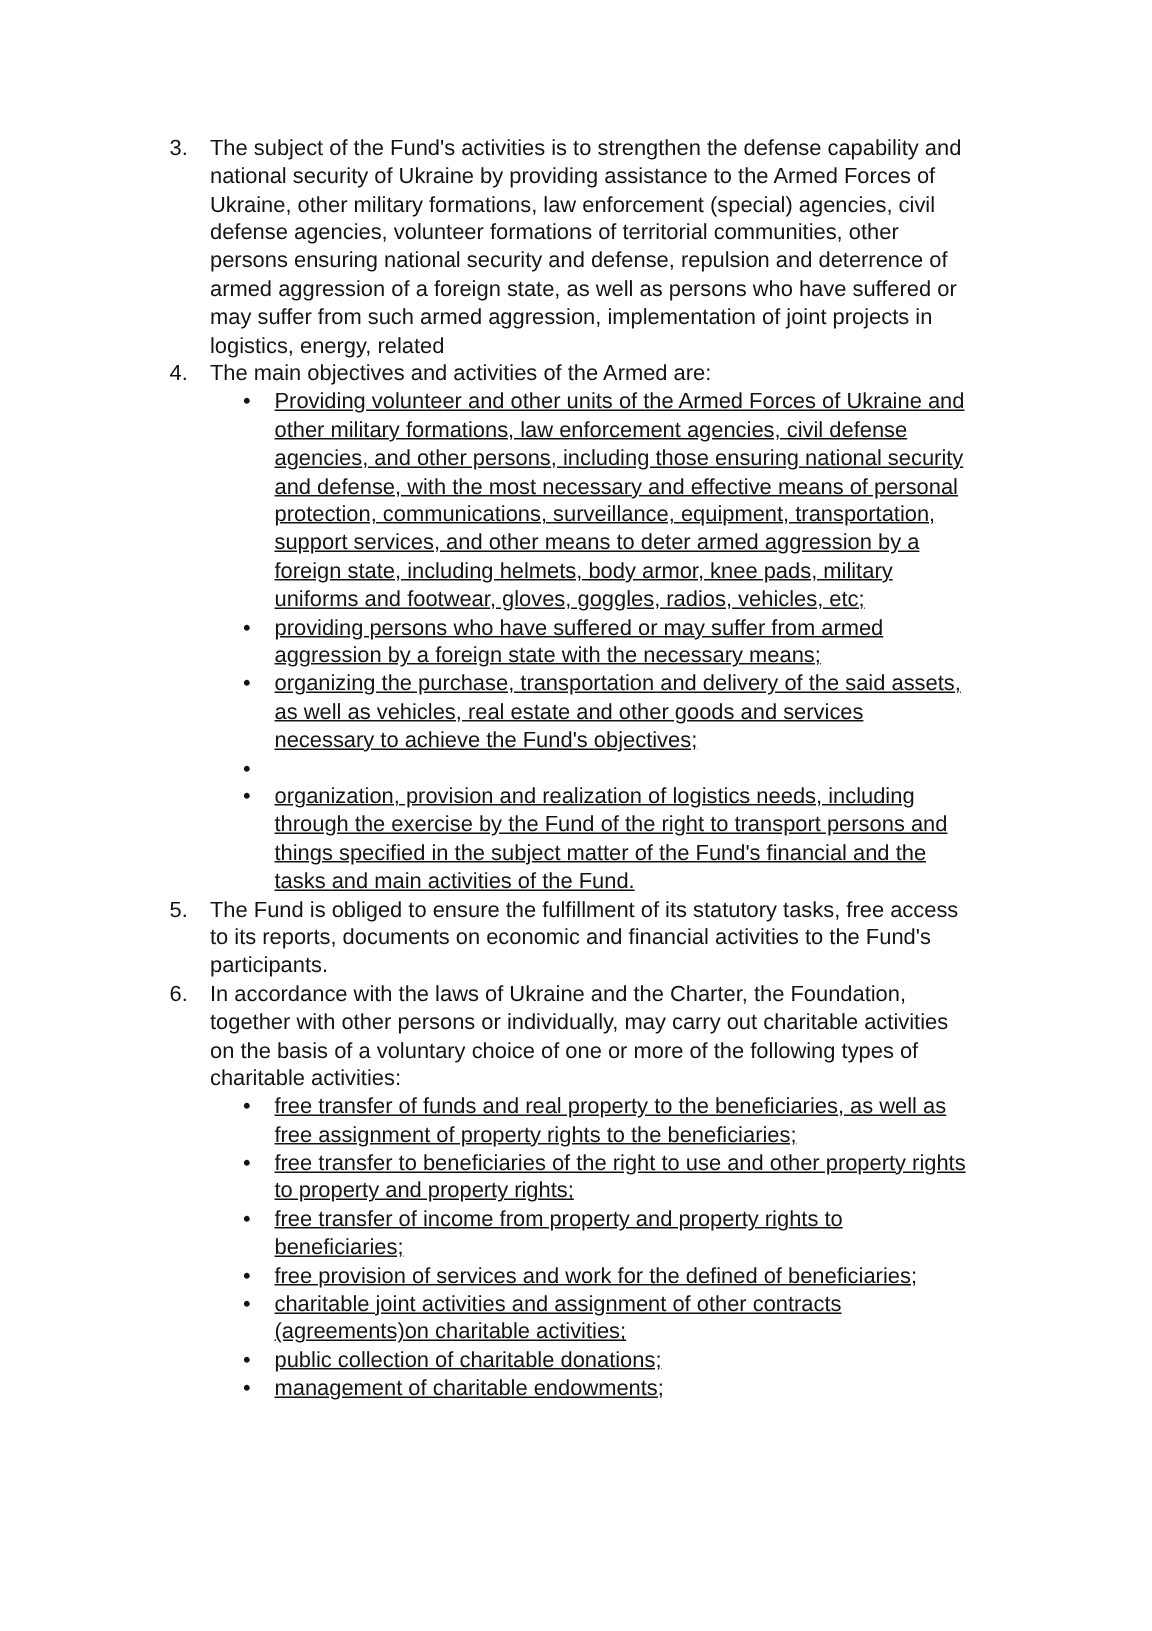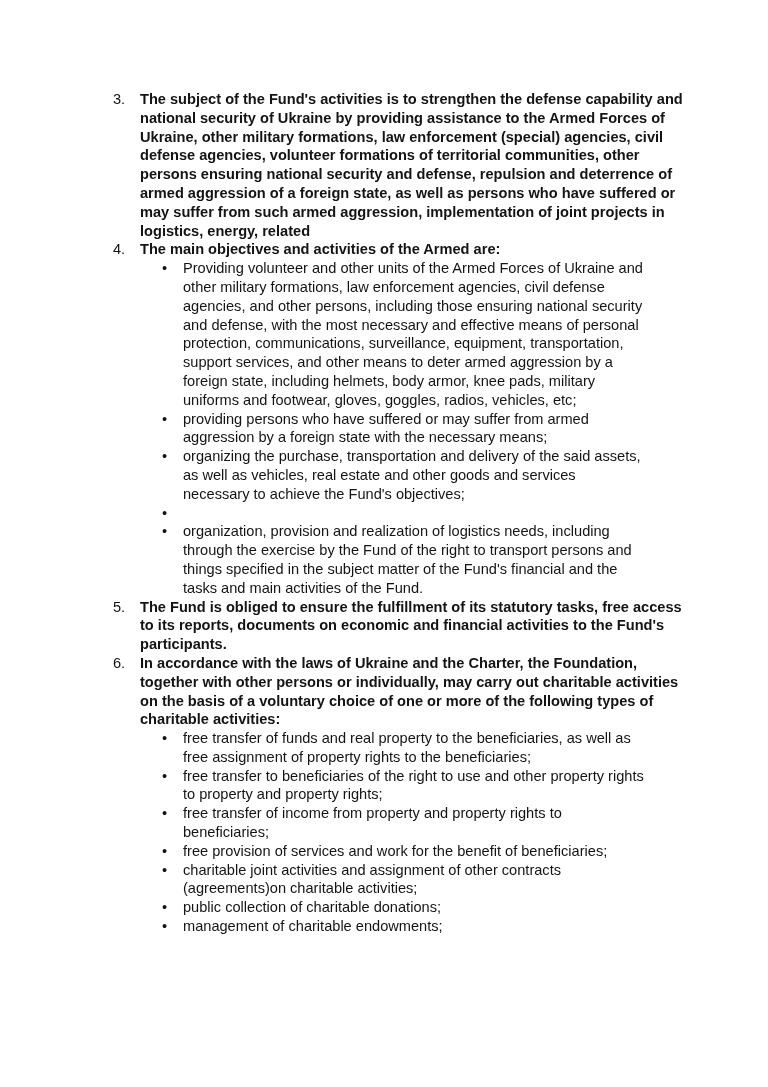--- a/index.html
+++ b/index.html
@@ -29,34 +29,34 @@
     display: flex;
     align-items: flex-start;
   }
   .num {
     flex: 0 0 27px;
     width: 27px;
   }
   .txt {
     flex: 1;
     white-space: pre-line;
-    font-weight: bold;
   }
   .brow {
     display: flex;
     align-items: flex-start;
     padding-left: 49px;
   }
   .dot {
     flex: 0 0 21px;
     width: 21px;
   }
   .btxt {
     flex: 1;
     white-space: pre-line;
+    text-decoration: underline;
   }
 </style>
 </head>
 <body>
 
 <div class="page">
   <div class="doc">
 
     <div class="item">
       <span class="num">3.</span>
@@ -133,21 +133,21 @@
       <span class="btxt">free transfer to beneficiaries of the right to use and other property rights
 to property and property rights;</span>
     </div>
     <div class="brow">
       <span class="dot">•</span>
       <span class="btxt">free transfer of income from property and property rights to
 beneficiaries;</span>
     </div>
     <div class="brow">
       <span class="dot">•</span>
-      <span class="btxt">free provision of services and work for the benefit of beneficiaries;</span>
+      <span class="btxt">free provision of services and work for the defined of beneficiaries;</span>
     </div>
     <div class="brow">
       <span class="dot">•</span>
       <span class="btxt">charitable joint activities and assignment of other contracts
 (agreements)on charitable activities;</span>
     </div>
     <div class="brow">
       <span class="dot">•</span>
       <span class="btxt">public collection of charitable donations;</span>
     </div>

